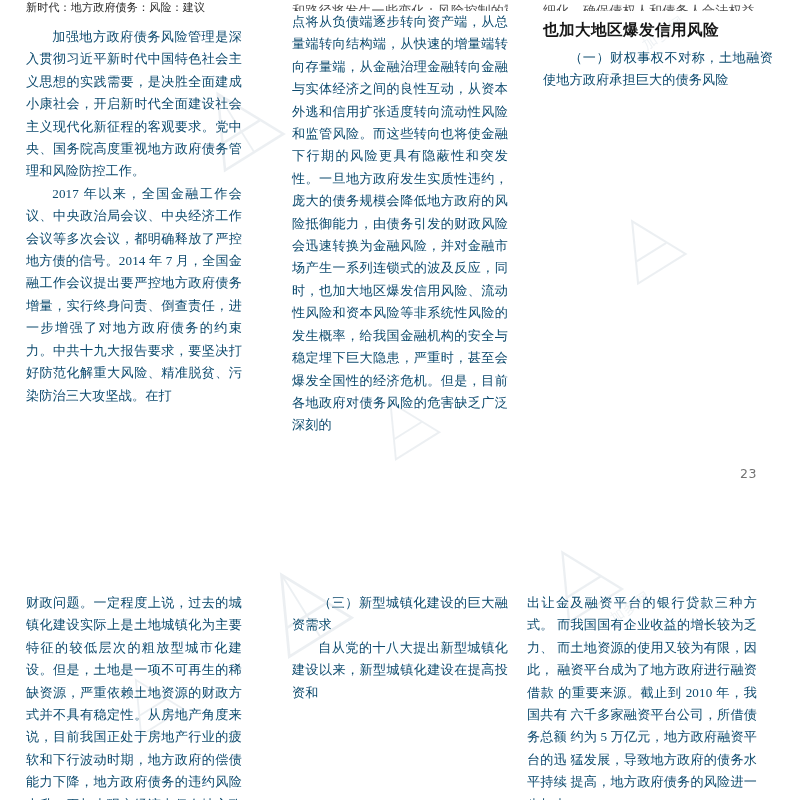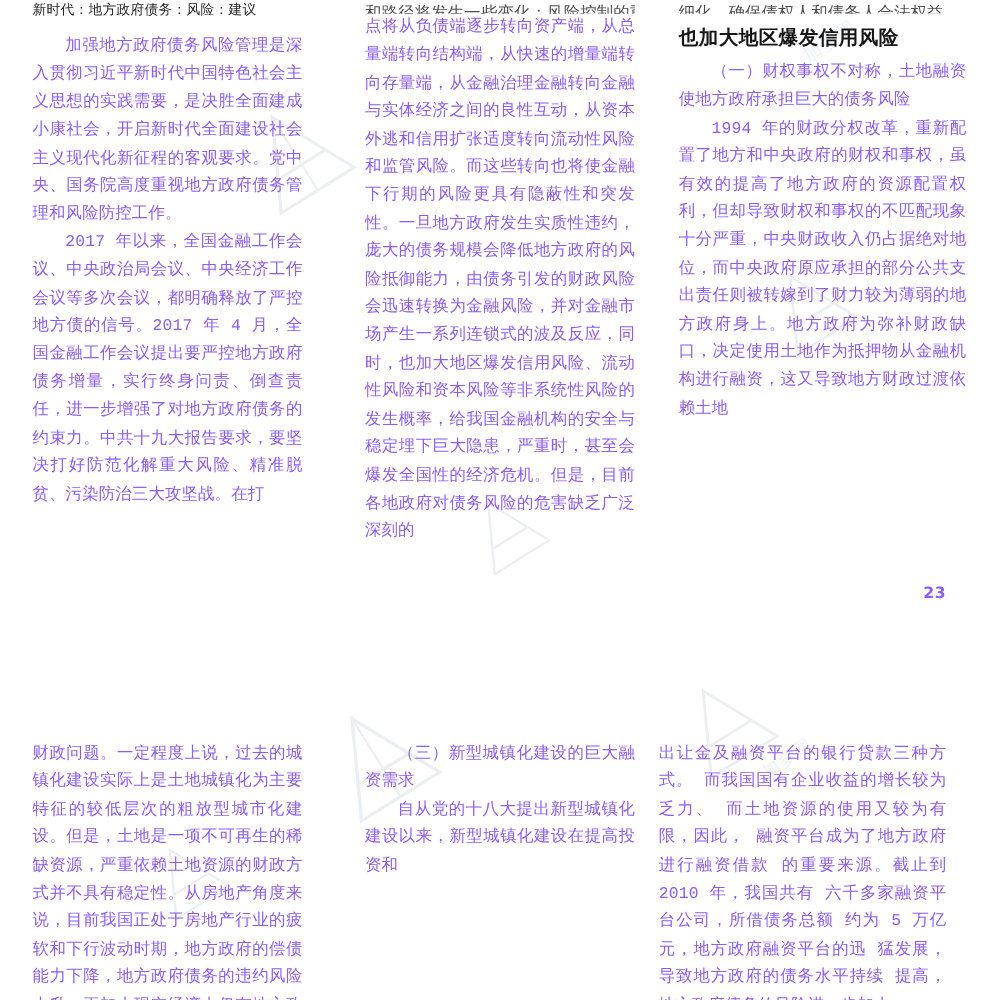--- a/index.html
+++ b/index.html
@@ -58,24 +58,24 @@
   .col-2 { left: 292px; width: 216px; }
   .col-3 { left: 527px; width: 230px; }
 
   
   .para {
     font-size: 13.1px;
     line-height: 22.4px;
     text-align: justify;
     text-justify: inter-ideograph;
     margin: 0 0 0 0;
-    color: #8b5cf6;
+    color: #0c4a6e;
     letter-spacing: 0.15px;
     text-indent: 2em;
-    font-family: Liberation Mono, monospace;
+    font-family: Liberation Serif, serif;
   }
   .para.flush    { text-indent: 0; }
 
   .heading {
     font-size: 15.6px;
     line-height: 30px;
     font-weight: 700;
     text-indent: 0;
     margin: 9px 0 3px 0;
     color: #161616;
@@ -96,24 +96,23 @@
     letter-spacing: 0.15px;
     white-space: nowrap;
   }
 
   
   .page-number {
     position: absolute;
     right: 43px;
     top: 466px;
     font-size: 12.5px;
-    color: #8b5cf6;
+    color: #737373;
     font-family: "DejaVu Sans", "Liberation Sans", sans-serif;
     letter-spacing: 0.5px;
-    font-weight: bold;
   }
 
   
   .wm {
     position: absolute;
     pointer-events: none;
     opacity: 0.30;
     color: #c9d4dc;
     font-size: 17px;
     line-height: 19px;
@@ -157,33 +156,32 @@
       <path d="M25 62 L75 62" fill="none" stroke="#c9d4dc" stroke-width="3"></path>
     </svg>
   </div>
 
   <div class="running-header">新时代：地方政府债务：风险：建议</div>
 
   <div class="columns" style="top:26px;">
 
     <div class="col col-1">
       <p class="para">加强地方政府债务风险管理是深入贯彻习近平新时代中国特色社会主义思想的实践需要，是决胜全面建成小康社会，开启新时代全面建设社会主义现代化新征程的客观要求。党中央、国务院高度重视地方政府债务管理和风险防控工作。</p>
-      <p class="para">2017 年以来，全国金融工作会议、中央政治局会议、中央经济工作会议等多次会议，都明确释放了严控地方债的信号。2017 年 4 月，全国金融工作会议提出要严控地方政府债务增量，实行终身问责、倒查责任，进一步增强了对地方政府债务的约束力。中共十九大报告要求，要坚决打好防范化解重大风险、精准脱贫、污染防治三大攻坚战。在打</p>
+      <p class="para">2017 年以来，全国金融工作会议、中央政治局会议、中央经济工作会议等多次会议，都明确释放了严控地方债的信号。2014 年 7 月，全国金融工作会议提出要严控地方政府债务增量，实行终身问责、倒查责任，进一步增强了对地方政府债务的约束力。中共十九大报告要求，要坚决打好防范化解重大风险、精准脱贫、污染防治三大攻坚战。在打</p>
     </div>
 
     <div class="col col-2" style="top:-26px;">
       <div class="clipped-line">和路径将发生一些变化：风险控制的重</div>
       <p class="para flush">点将从负债端逐步转向资产端，从总量端转向结构端，从快速的增量端转向存量端，从金融治理金融转向金融与实体经济之间的良性互动，从资本外逃和信用扩张适度转向流动性风险和监管风险。而这些转向也将使金融下行期的风险更具有隐蔽性和突发性。一旦地方政府发生实质性违约，庞大的债务规模会降低地方政府的风险抵御能力，由债务引发的财政风险会迅速转换为金融风险，并对金融市场产生一系列连锁式的波及反应，同时，也加大地区爆发信用风险、流动性风险和资本风险等非系统性风险的发生概率，给我国金融机构的安全与稳定埋下巨大隐患，严重时，甚至会爆发全国性的经济危机。但是，目前各地政府对债务风险的危害缺乏广泛深刻的</p>
     </div>
 
     <div class="col col-3" style="top:-26px;margin-left:16px;">
       <div class="clipped-line">细化，确保债权人和债务人合法权益，</div>
       <div class="heading tight">也加大地区爆发信用风险</div>
       <p class="para">（一）财权事权不对称，土地融资使地方政府承担巨大的债务风险</p>
-      <p class="para">1994 年的财政分权改革，重新配置了地方和中央政府的财权和事权，虽有效的提高了地方政府的资源配置权利，但却导致财权和事权的不匹配现象十分严重，中央财政收入仍占据绝对地位，而中央政府原应承担的部分公共支出责任则被转嫁到了财力较为薄弱的地方政府身上。地方政府为弥补财政缺口，决定使用土地作为抵押物从金融机构进行融资，这又导致地方财政过渡依赖土地</p>
     </div>
   </div>
 
   <div class="page-number">23</div>
 
 </div>
 
 <div class="sheet" id="sheet-bottom">
 
   <div class="wm-box" style="left:255px; top:40px; transform:rotate(-32deg); width:92px; height:92px;">

